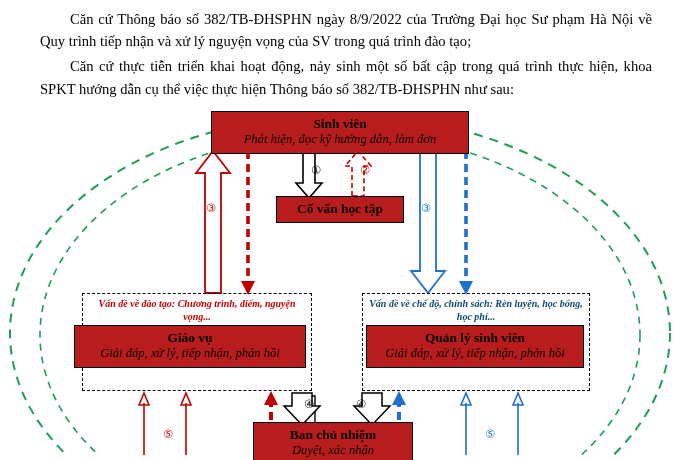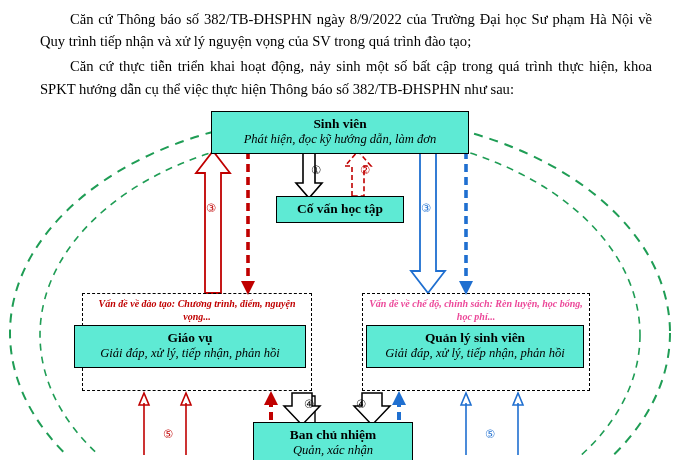--- a/index.html
+++ b/index.html
@@ -41,21 +41,21 @@
     top: 0;
     width: 680px;
     height: 352px;
   }
 
   
   .node {
     position: absolute;
     box-sizing: border-box;
     border: 1.6px solid #000;
-    background: #5eead4;
+    background: #b91c1c;
     text-align: center;
     padding: 4px 6px 5px 6px;
   }
   .node .t1 {
     font-family: "Liberation Serif", serif;
     font-weight: bold;
     font-size: 13.4px;
     line-height: 1.25;
     display: block;
   }
@@ -86,21 +86,21 @@
   .group-caption {
     position: absolute;
     text-align: center;
     font-family: "Liberation Serif", serif;
     font-style: italic;
     font-weight: bold;
     font-size: 10px;
     line-height: 1.3;
   }
   #caption-left  { left: 86px;  top: 194px; width: 222px; color: #c00000; }
-  #caption-right { left: 366px; top: 194px; width: 220px; color: #ec4899; }
+  #caption-right { left: 366px; top: 194px; width: 220px; color: #0c4a6e; }
 
   
   .cnum {
     position: absolute;
     font-family: "Liberation Serif", serif;
     font-size: 11.5px;
     line-height: 1;
   }
   .cnum.red  { color: #c00000; }
   .cnum.blue { color: #1f6fd0; }
@@ -206,21 +206,21 @@
     <span class="t2">Giải đáp, xử lý, tiếp nhận, phản hồi</span>
   </div>
 
   <div class="node" id="node-quanly">
     <span class="t1">Quản lý sinh viên</span>
     <span class="t2">Giải đáp, xử lý, tiếp nhận, phản hồi</span>
   </div>
 
   <div class="node" id="node-banchunhiem">
     <span class="t1">Ban chủ nhiệm</span>
-    <span class="t2">Quản, xác nhận</span>
+    <span class="t2">Duyệt, xác nhận</span>
   </div>
 
   <span class="cnum black" style="left:311px; top:62px;">①</span>
   <span class="cnum red" style="left:360px; top:62px;">②</span>
   <span class="cnum red" style="left:206px; top:100px;">③</span>
   <span class="cnum blue" style="left:421px; top:100px;">③</span>
   <span class="cnum black" style="left:304px; top:296px;">④</span>
   <span class="cnum black" style="left:356px; top:296px;">④</span>
   <span class="cnum red" style="left:163px; top:326px;">⑤</span>
   <span class="cnum blue" style="left:485px; top:326px;">⑤</span>

